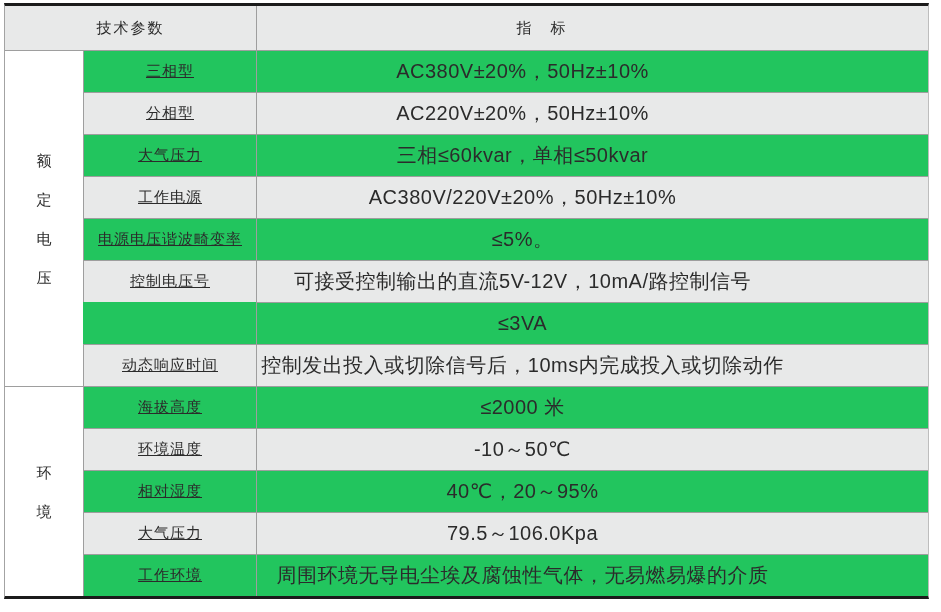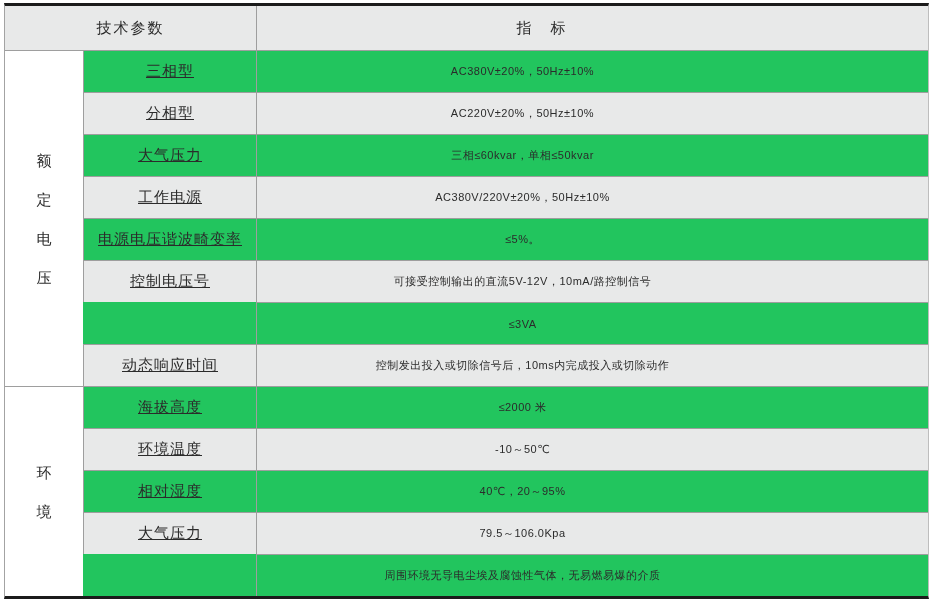--- a/index.html
+++ b/index.html
@@ -25,21 +25,21 @@
     box-sizing:border-box;
   }
   .hdr { background:#e8e9e9; letter-spacing:2px; }
   .hdr-left  { grid-column:1/3; grid-row:1; }
   .hdr-right { grid-column:3; grid-row:1; border-left:1px solid #9e9e9e; padding-right:101px; }
   .param {
     grid-column:2; border-left:1px solid #9e9e9e; border-top:1px solid #9e9e9e;text-decoration:underline;
   }
   .value {
     grid-column:3; border-left:1px solid #9e9e9e; border-top:1px solid #9e9e9e;
-    padding-right:140px; font-size:11px; letter-spacing:0.5px;
+    padding-right:140px; font-size:20px; letter-spacing:0.5px;
   }
   .alt { background:#e8e9e9; }
   .group {
     grid-column:1; border-top:1px solid #9e9e9e; background:#ffffff;
     display:flex; flex-direction:column; align-items:center; justify-content:center;
     gap:24px; font-size:15px;
   }
   .vchar { display:block; line-height:1; }
 </style>
 </head>
@@ -76,15 +76,16 @@
       <div class="cell param alt" style="grid-row: 9;">动态响应时间</div>
       <div class="cell value alt" style="grid-row: 9;">控制发出投入或切除信号后，10ms内完成投入或切除动作</div>
       <div class="cell param" style="grid-row: 10;">海拔高度</div>
       <div class="cell value" style="grid-row: 10;">≤2000 米</div>
       <div class="cell param alt" style="grid-row: 11;">环境温度</div>
       <div class="cell value alt" style="grid-row: 11;">-10～50℃</div>
       <div class="cell param" style="grid-row: 12;">相对湿度</div>
       <div class="cell value" style="grid-row: 12;">40℃，20～95%</div>
       <div class="cell param alt" style="grid-row: 13;">大气压力</div>
       <div class="cell value alt" style="grid-row: 13; text-align: right;">79.5～106.0Kpa</div>
+      <div class="cell param" style="grid-row: 14;">工作环境</div>
       <div class="cell value" style="grid-row: 14;">周围环境无导电尘埃及腐蚀性气体，无易燃易爆的介质</div>
     </div>
 </div>
 
 </body></html>

